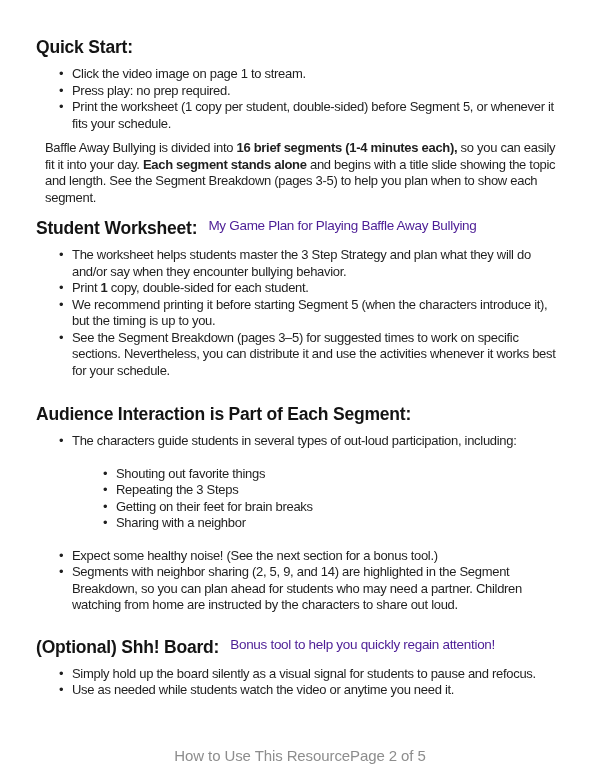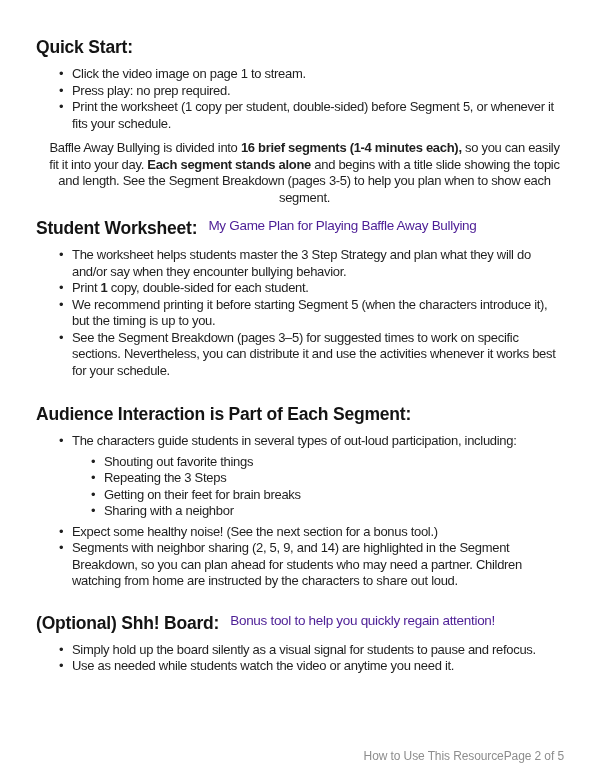--- a/index.html
+++ b/index.html
@@ -39,42 +39,41 @@
     letter-spacing: -0.3px;
   }
   .bullet { position: relative; padding-left: 36px; }
   .bullet::before {
     content: "\2022";
     position: absolute;
     left: 23px;
     top: 0;
     color: #1f1f1f;
   }
-  .bullets.sub { margin: 4px; }
+  .bullets.sub { margin: 16px; }
   .bullet.sub { padding-left: 28px; }
   .bullet.sub::before { left: 15px; }
   .para {
     margin: 8px 0 0 9px;
     font-size: 13px;
     line-height: 16.5px;
     letter-spacing: -0.3px;
-    text-align: center;
   }
   strong { font-weight: 700; }
   .section-student-worksheet { margin-top: 11px; }
   .section-audience-interaction { margin-top: 24px; }
   .section-shh-board { margin-top: 22px; }
   .footer {
     position: absolute;
     left: 36px;
     right: 36px;
     bottom: 13px;
     display: flex;
-    justify-content: flex-end;
-    font-size: 12px;
+    justify-content: center;
+    font-size: 15px;
     line-height: 14px;
     color: #8d8d8d;
     letter-spacing: -0.1px;
   }
 </style>
 </head>
 <body>
 
 <div class="page">
   <main class="content" id="sections-root">

